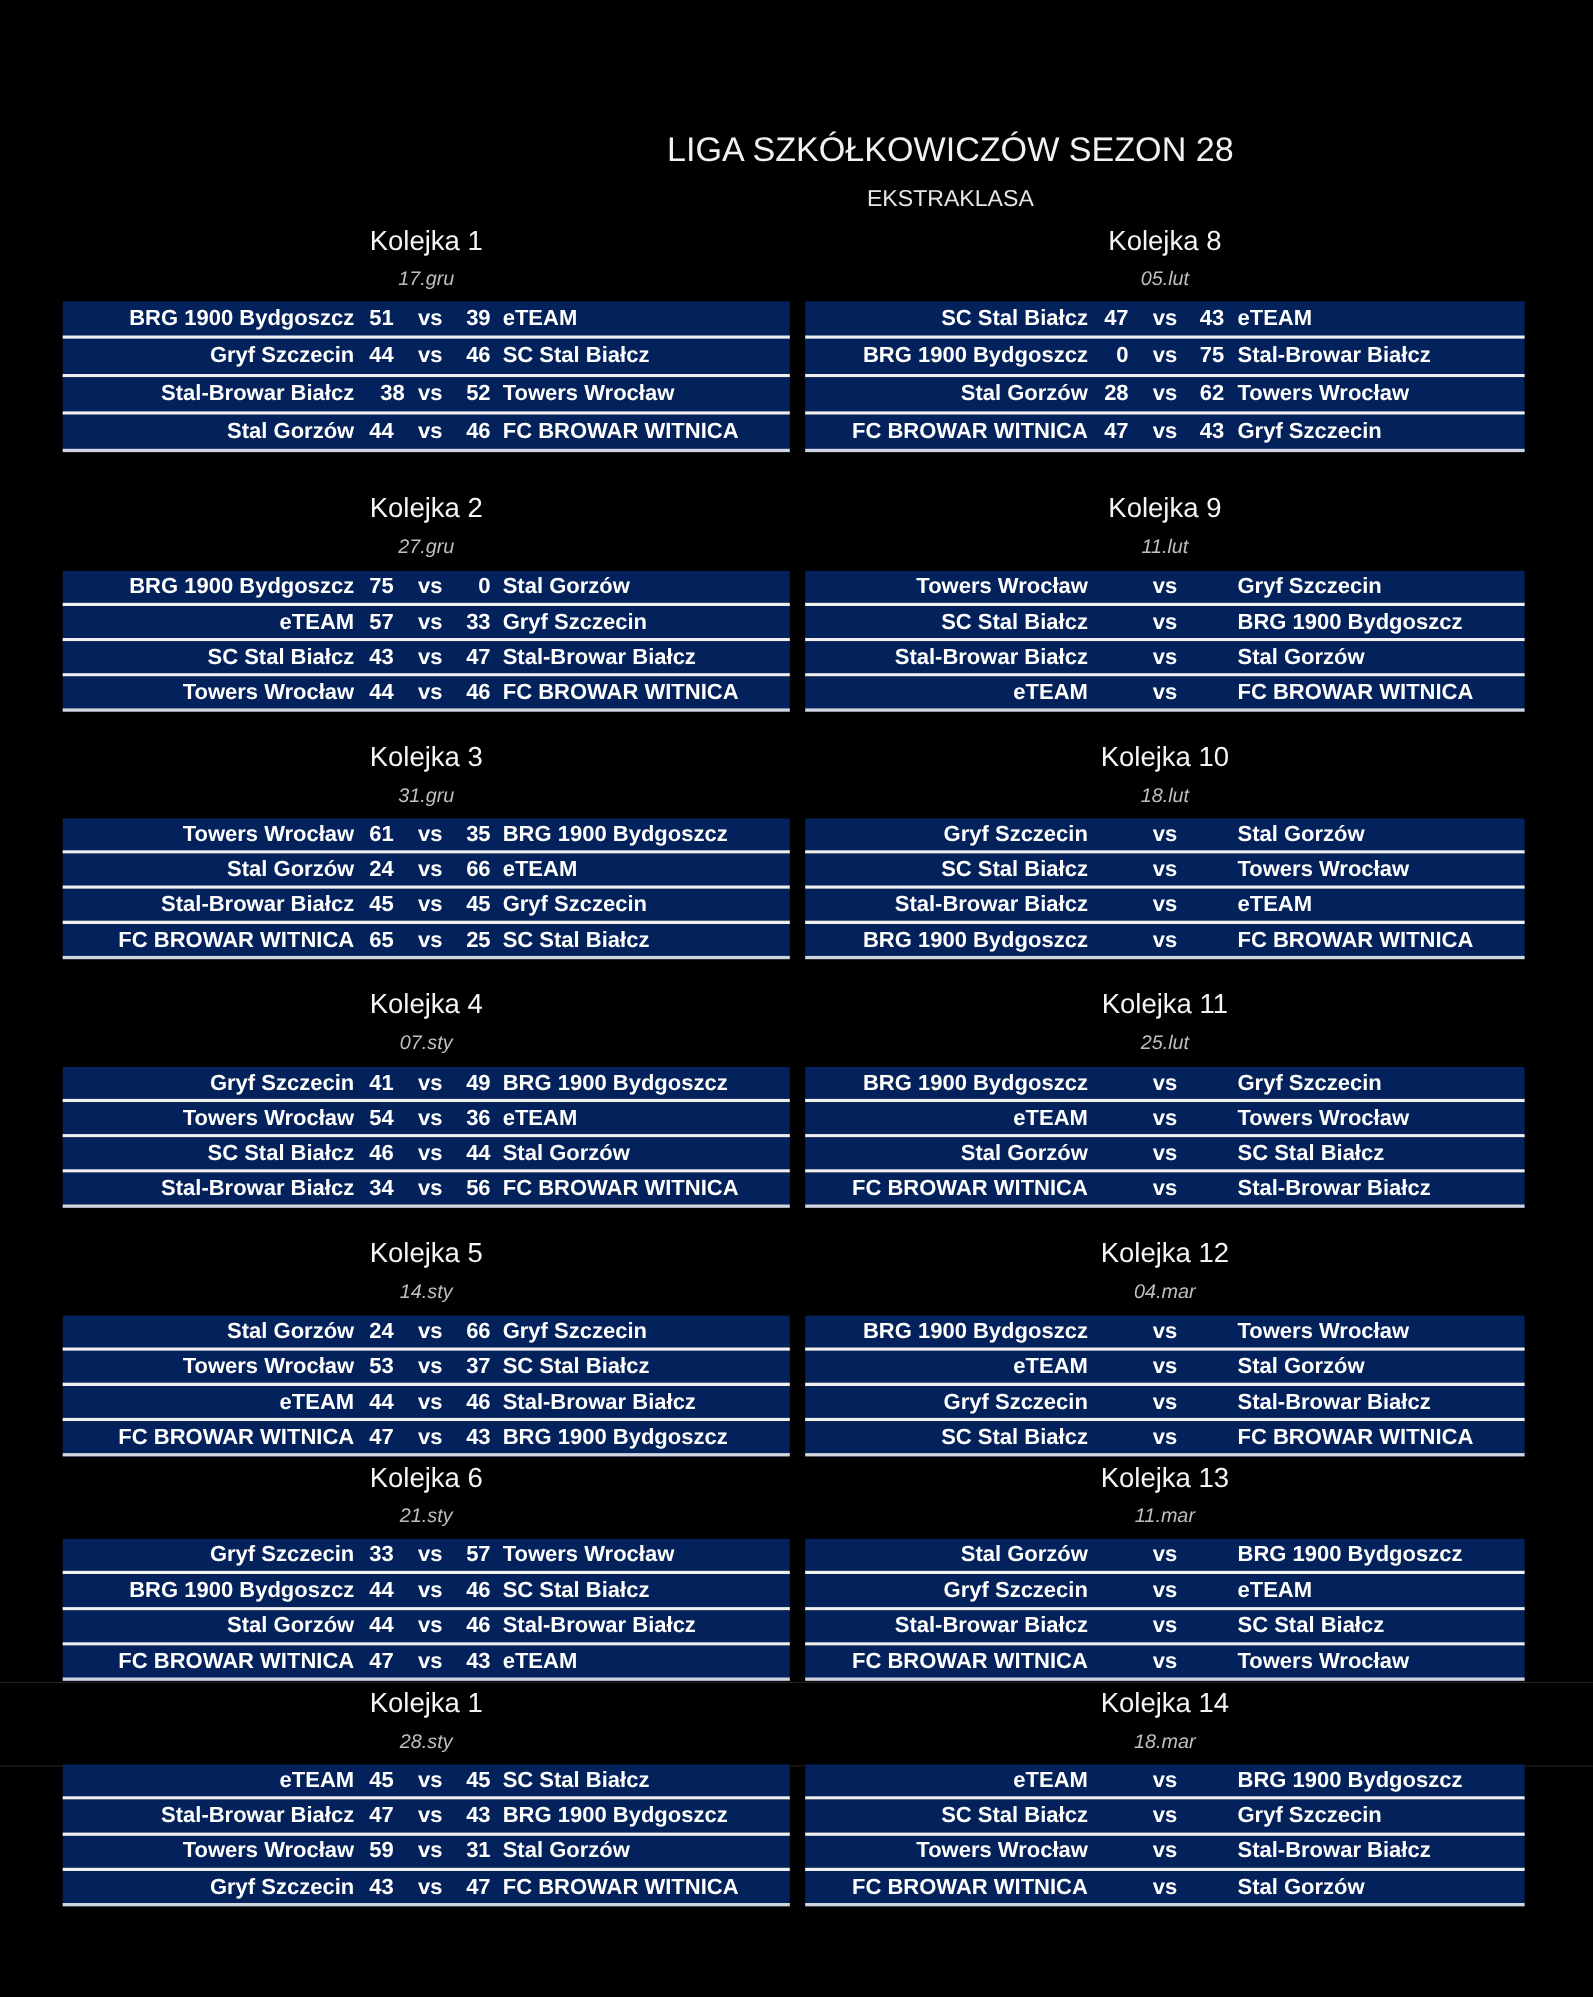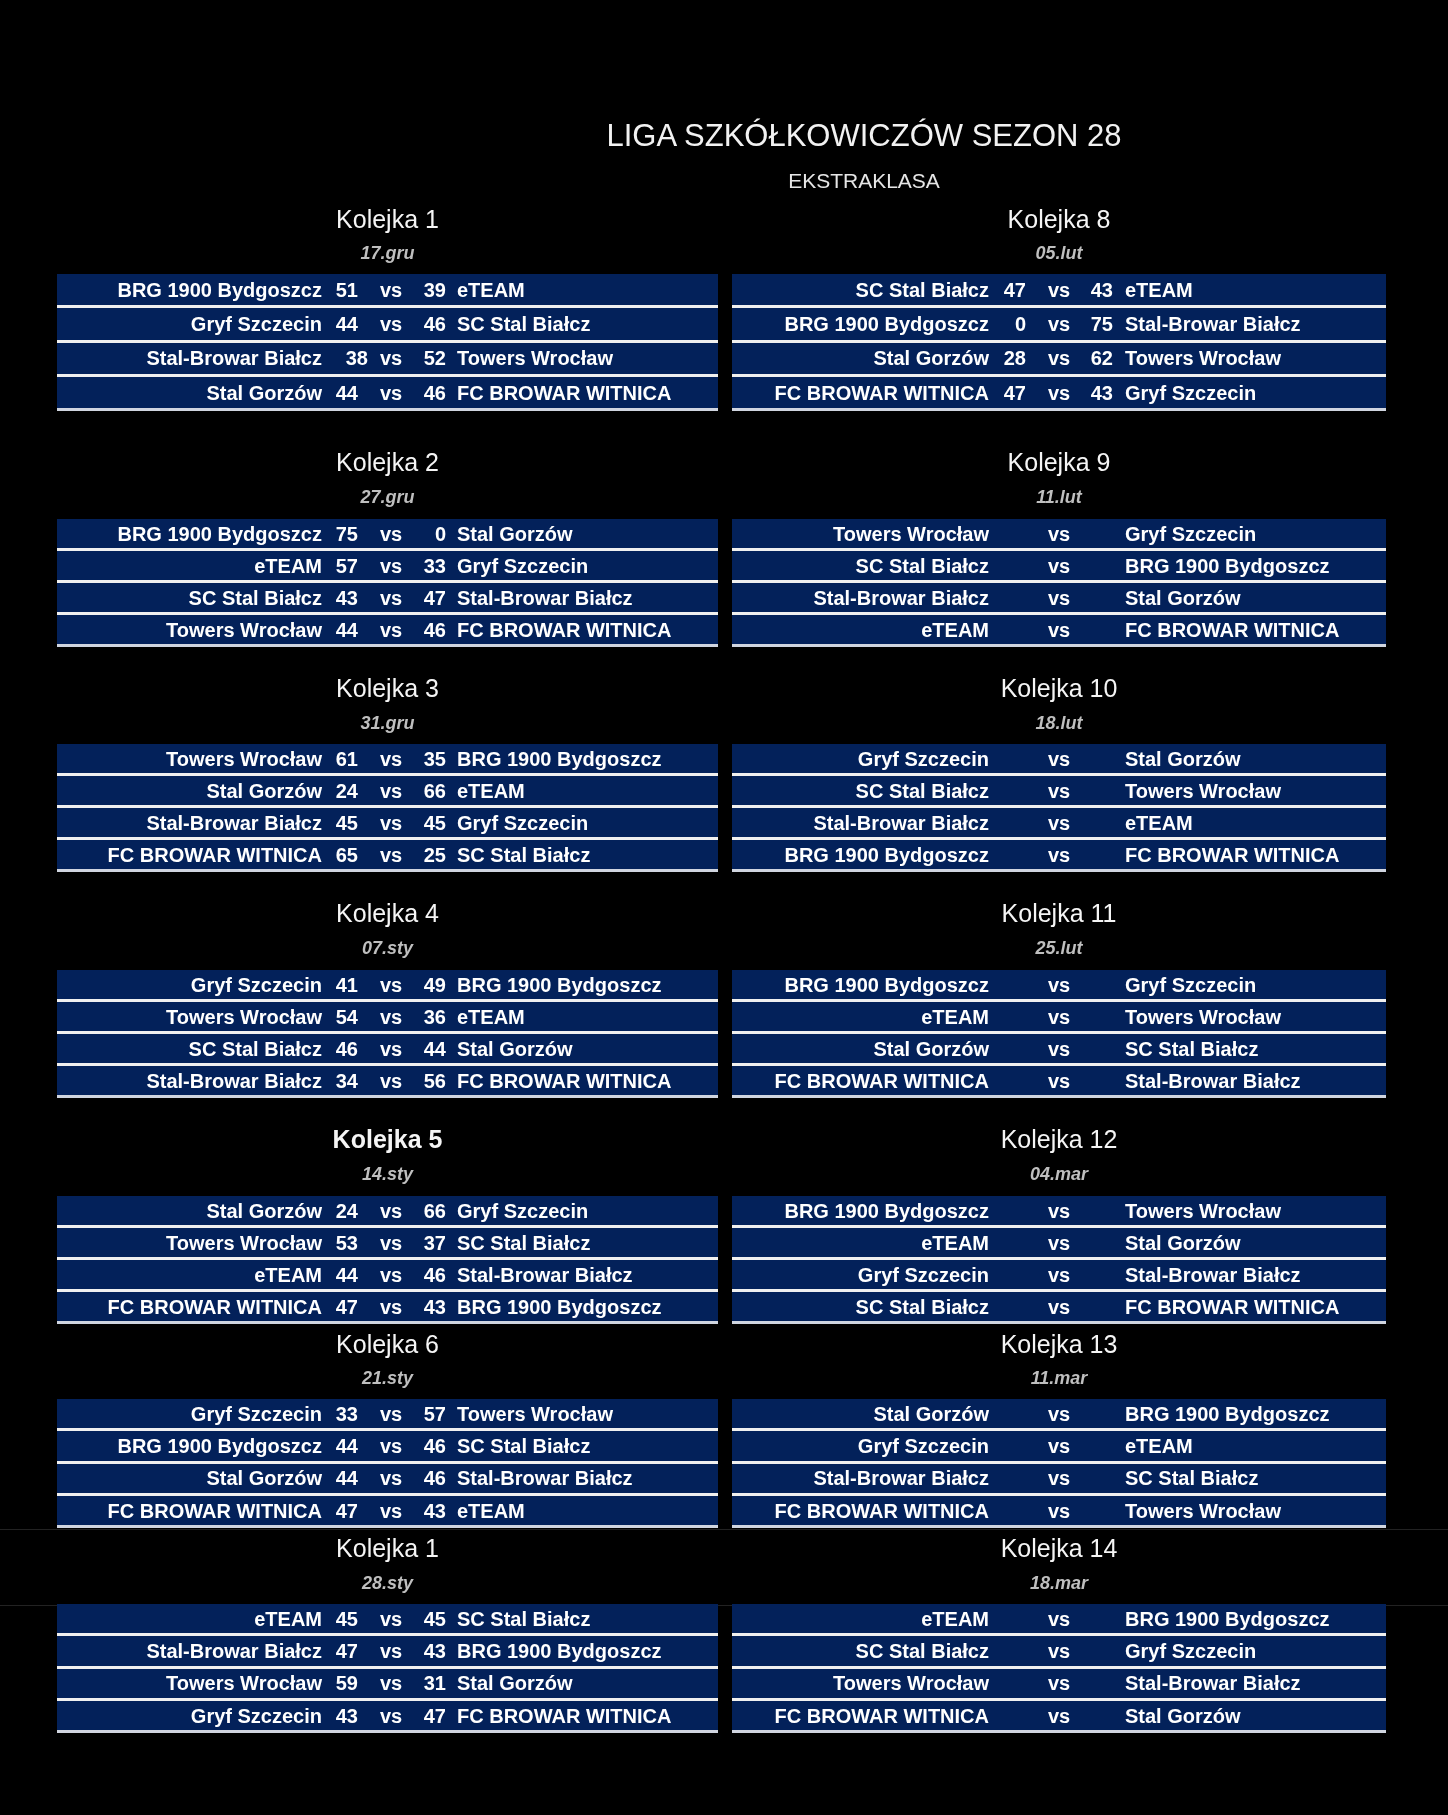--- a/index.html
+++ b/index.html
@@ -2,21 +2,21 @@
 <html><head>
 <meta charset="utf-8">
 <style>
   html, body { margin: 0; padding: 0; background: #000; }
   body { width: 1448px; height: 1815px; position: relative; overflow: hidden; font-family: "Liberation Sans", "DejaVu Sans", sans-serif; color: #fff; }
   .title { position: absolute; left: 0; width: 1448px; top: 118px; text-align: center; font-size: 31px; font-weight: 300; letter-spacing: 0px; color: #f2f2f2; text-indent: 280px; }
   .subtitle { position: absolute; left: 0; width: 1448px; top: 169px; text-align: center; font-size: 21px; color: #e6e6e6; text-indent: 280px; }
   .band-line { position: absolute; left: 0; width: 1448px; height: 1px; background: #222; }
   .round { position: absolute; }
   .round-title { position: absolute; left: 0; right: 0; text-align: center; font-size: 25px; color: #f5f5f5; }
-  .round-date { position: absolute; left: 0; right: 0; text-align: center; font-size: 18px; font-style: italic; color: #bfbfbf; font-weight: bold; }
+  .round-date { position: absolute; left: 0; right: 0; text-align: center; font-size: 18px; font-style: italic; color: #bfbfbf; }
   .table { position: absolute; left: 0; right: 0; }
   .row { position: relative; background: #03215a; border-bottom: 3px solid #f0f0f0; box-sizing: border-box; font-weight: bold; font-size: 20px; color: #fff; }
   .row.last { border-bottom-color: #d0d5e0; }
   .row span { position: absolute; top: 50%; transform: translateY(-50%); white-space: nowrap; }
   .home { text-align: right; }
   .hs { text-align: right; }
   .vs { text-align: left; }
   .as { text-align: right; }
   .away { text-align: left; }
 </style>
@@ -159,21 +159,21 @@
         <div class="row last" style="height: 32px;">
           <span class="home" style="left: 0px; width: 265px;">Stal-Browar Białcz</span>
           <span class="hs" style="left: 278px; width: 23px;">34</span>
           <span class="vs" style="left: 323px; width: 20px;">vs</span>
           <span class="as" style="left: 366px; width: 23px; text-align: right;">56</span>
           <span class="away" style="left: 400px; width: 260px;">FC BROWAR WITNICA</span>
         </div>
       </div>
     </div>
     <div class="round" style="left: 57px; width: 661px; top: 0px;">
-      <div class="round-title" style="top: 1125px; font-weight: bold;">Kolejka 5</div>
+      <div class="round-title" style="top: 1125px;">Kolejka 5</div>
       <div class="round-date" style="top: 1164px;">14.sty</div>
       <div class="table" style="top: 1196px;">
         <div class="row" style="height: 32px;">
           <span class="home" style="left: 0px; width: 265px;">Stal Gorzów</span>
           <span class="hs" style="left: 278px; width: 23px;">24</span>
           <span class="vs" style="left: 323px; width: 20px;">vs</span>
           <span class="as" style="left: 366px; width: 23px;">66</span>
           <span class="away" style="left: 400px; width: 260px;">Gryf Szczecin</span>
         </div>
         <div class="row" style="height: 32px;">

